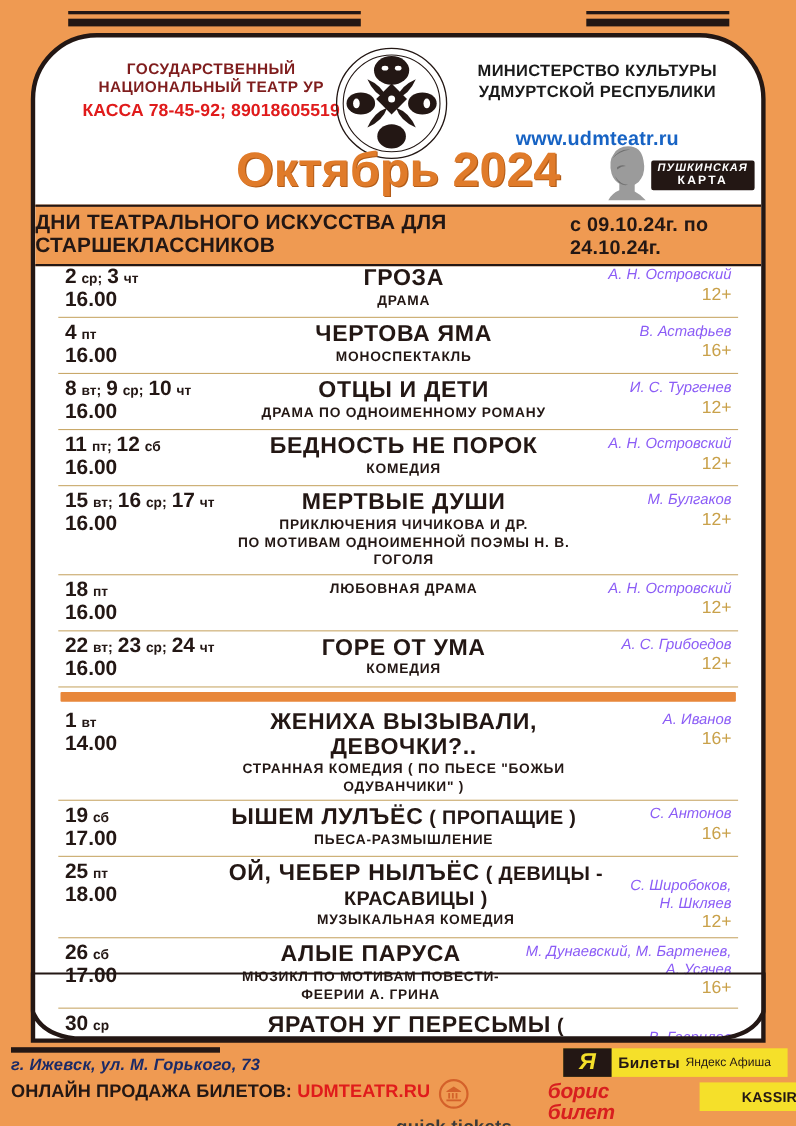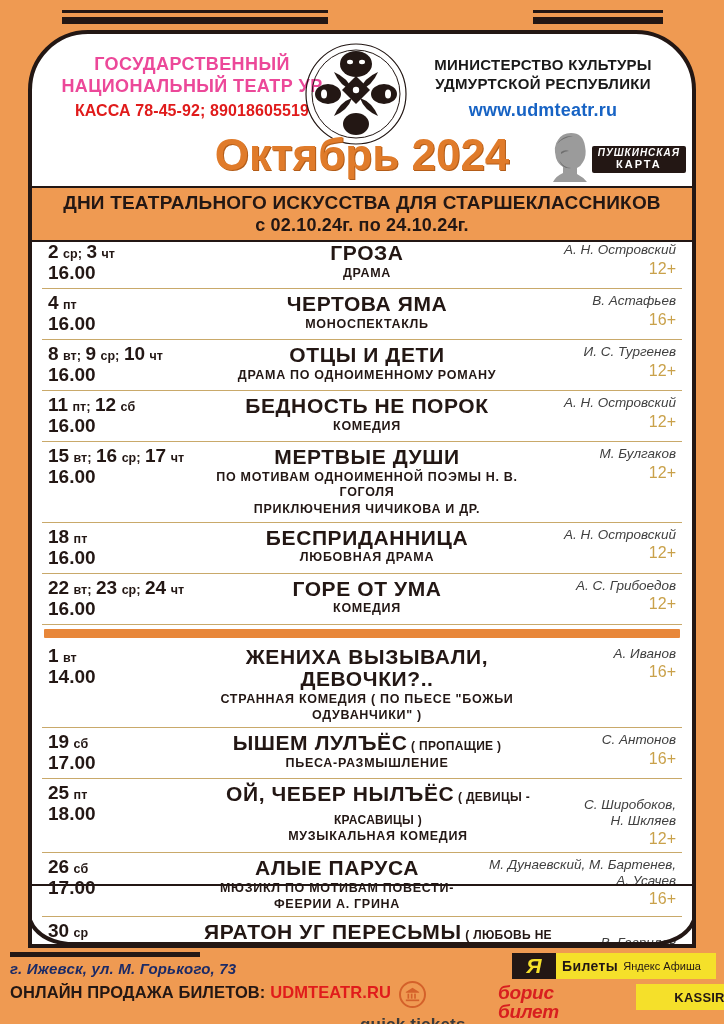--- a/index.html
+++ b/index.html
@@ -27,29 +27,29 @@
     background:#fff;border:4px solid #231714;
     border-radius:60px 60px 0 0;
     box-sizing:border-box;
   }
   .card-inner{position:absolute;inset:0;overflow:hidden;border-radius:56px 56px 0 0;}
 
   
   .hdr{position:absolute;left:0;right:0;top:0;height:152px;}
   .hdr-left{position:absolute;left:26px;top:20px;width:268px;text-align:center;}
   .org{
-    font-weight:bold;font-size:18px;letter-spacing:.4px;color:#ec4899;
+    font-weight:bold;font-size:14px;letter-spacing:.4px;color:#7f1d1d;
     line-height:1.22;
   }
   .cashier{
     margin-top:4px;font-weight:bold;font-size:16px;color:#e01b1b;letter-spacing:.1px;
   }
   .hdr-right{position:absolute;right:24px;top:22px;width:250px;text-align:center;}
   .ministry{font-weight:bold;font-size:15px;color:#1a1a1a;line-height:1.25;letter-spacing:.3px;}
-  .site{margin-top:6px;font-weight:bold;font-size:18px;color:#1763c4;letter-spacing:.2px;}
+  .site{margin-top:22px;font-weight:bold;font-size:18px;color:#1763c4;letter-spacing:.2px;}
 
   .emblem{position:absolute;left:272px;top:8px;width:104px;height:104px;}
   .emblem svg{display:block;}
 
   .month{
     position:absolute;left:0;right:0;top:96px;text-align:center;
     font-size:44px;font-weight:bold;color:#e07b2a;letter-spacing:0px;
     text-shadow:1px 1px 0 #b35c18;
   }
 
@@ -60,43 +60,43 @@
     position:absolute;right:0;top:16px;background:#231714;color:#fff;
     padding:2px 6px 3px;border-radius:2px;text-align:center;
   }
   .pcard .l1{font-size:10px;font-weight:bold;letter-spacing:1px;line-height:1.05;font-style:italic;}
   .pcard .l2{font-size:11px;font-weight:bold;letter-spacing:2px;line-height:1.05;}
 
   
   .banner{
     position:absolute;left:0;right:0;top:152px;height:52px;background:#ef9a52;
     border-top:2px solid #231714;border-bottom:2px solid #231714;
-    display:flex;flex-direction:column;align-items:center;justify-content:center;
+    display:flex;flex-direction:row;align-items:center;justify-content:center;
   }
   .banner .b1{font-size:19px;font-weight:bold;color:#231714;letter-spacing:.2px;line-height:1.1;}
   .banner .b2{font-size:18px;font-weight:bold;color:#231714;letter-spacing:.2px;line-height:1.15;margin-top:1px;}
 
   
-  .sched{position:absolute;left:0;right:0;top:204px;bottom:0;padding:0 10px;box-sizing:border-box;}
+  .sched{position:absolute;left:0;right:0;top:204px;bottom:0;padding:0 21px;box-sizing:border-box;}
   .row{
     position:relative;display:flex;align-items:flex-start;
     border-bottom:1.5px solid #c9a96a;padding:4px 0 4px;min-height:42px;
   }
   .col-date{width:150px;flex:none;padding-left:6px;box-sizing:border-box;}
   .dline{white-space:nowrap;color:#231714;line-height:1.0;}
   .dnum{font-size:19px;font-weight:bold;}
   .ddow{font-size:12.5px;font-weight:bold;}
   .dsep{font-size:13px;font-weight:bold;}
   .time{font-size:19px;font-weight:bold;color:#231714;line-height:1.15;margin-top:1px;}
   .col-mid{flex:1;text-align:center;padding:0 4px;box-sizing:border-box;}
   .title{font-size:21px;font-weight:bold;color:#231714;letter-spacing:.6px;line-height:1.08;}
-  .title .sub{font-size:12px;letter-spacing:.3px;}
+  .title .sub{font-size:18px;letter-spacing:.3px;}
   .genre{font-size:12.5px;font-weight:bold;color:#231714;letter-spacing:.7px;line-height:1.25;margin-top:1px;}
   .col-right{width:140px;flex:none;text-align:right;padding-right:6px;box-sizing:border-box;}
-  .author{font-size:13.5px;font-style:italic;color:#404040;line-height:1.15;}
+  .author{font-size:13.5px;font-style:italic;color:#8b5cf6;line-height:1.15;}
   .age{font-size:16px;color:#c9a14a;font-weight:normal;line-height:1.2;margin-top:1px;}
   .row.wide .col-right{width:200px;}
   .row.wide2 .col-right{width:118px;margin-top:14px;}
 
   .divider{height:9px;background:#e8873a;margin:4px 2px 4px;border-radius:1px;}
 
   
   .scallop{
     position:absolute;left:28px;top:884px;width:668px;height:64px;pointer-events:none;
   }
@@ -198,21 +198,21 @@
           </svg>
           <div class="pcard">
             <div class="l1">ПУШКИНСКАЯ</div>
             <div class="l2">КАРТА</div>
           </div>
         </div>
       </div>
 
       <div class="banner">
         <div class="b1">ДНИ ТЕАТРАЛЬНОГО ИСКУССТВА ДЛЯ СТАРШЕКЛАССНИКОВ</div>
-        <div class="b2">с 02.10.24г.  по 24.10.24г.</div>
+        <div class="b2">с 09.10.24г.  по 24.10.24г.</div>
       </div>
 
       <div class="sched" id="schedule">
           <div class="row">
             <div class="col-date">
               <div class="dline"><span class="dnum">2</span> <span class="ddow">ср</span><span class="dsep">;</span> <span class="dnum">3</span> <span class="ddow">чт</span></div>
               <div class="time">16.00</div>
             </div>
             <div class="col-mid">
               <div class="title">ГРОЗА</div>
@@ -265,35 +265,34 @@
               <div class="age">12+</div>
             </div>
           </div>
           <div class="row">
             <div class="col-date">
               <div class="dline"><span class="dnum">15</span> <span class="ddow">вт</span><span class="dsep">;</span> <span class="dnum">16</span> <span class="ddow">ср</span><span class="dsep">;</span> <span class="dnum">17</span> <span class="ddow">чт</span></div>
               <div class="time">16.00</div>
             </div>
             <div class="col-mid">
               <div class="title">МЕРТВЫЕ ДУШИ</div>
+              <div class="genre">ПРИКЛЮЧЕНИЯ ЧИЧИКОВА И ДР.</div>
               <div class="genre">ПО МОТИВАМ ОДНОИМЕННОЙ ПОЭМЫ Н. В. ГОГОЛЯ</div>
-              <div class="genre">ПРИКЛЮЧЕНИЯ ЧИЧИКОВА И ДР.</div>
             </div>
             <div class="col-right">
               <div class="author">М. Булгаков</div>
               <div class="age">12+</div>
             </div>
           </div>
           <div class="row">
             <div class="col-date">
               <div class="dline"><span class="dnum">18</span> <span class="ddow">пт</span></div>
               <div class="time">16.00</div>
             </div>
             <div class="col-mid">
-              <div class="title">БЕСПРИДАННИЦА</div>
               <div class="genre">ЛЮБОВНАЯ ДРАМА</div>
             </div>
             <div class="col-right">
               <div class="author">А. Н. Островский</div>
               <div class="age">12+</div>
             </div>
           </div>
           <div class="row">
             <div class="col-date">
               <div class="dline"><span class="dnum">22</span> <span class="ddow">вт</span><span class="dsep">;</span> <span class="dnum">23</span> <span class="ddow">ср</span><span class="dsep">;</span> <span class="dnum">24</span> <span class="ddow">чт</span></div>

